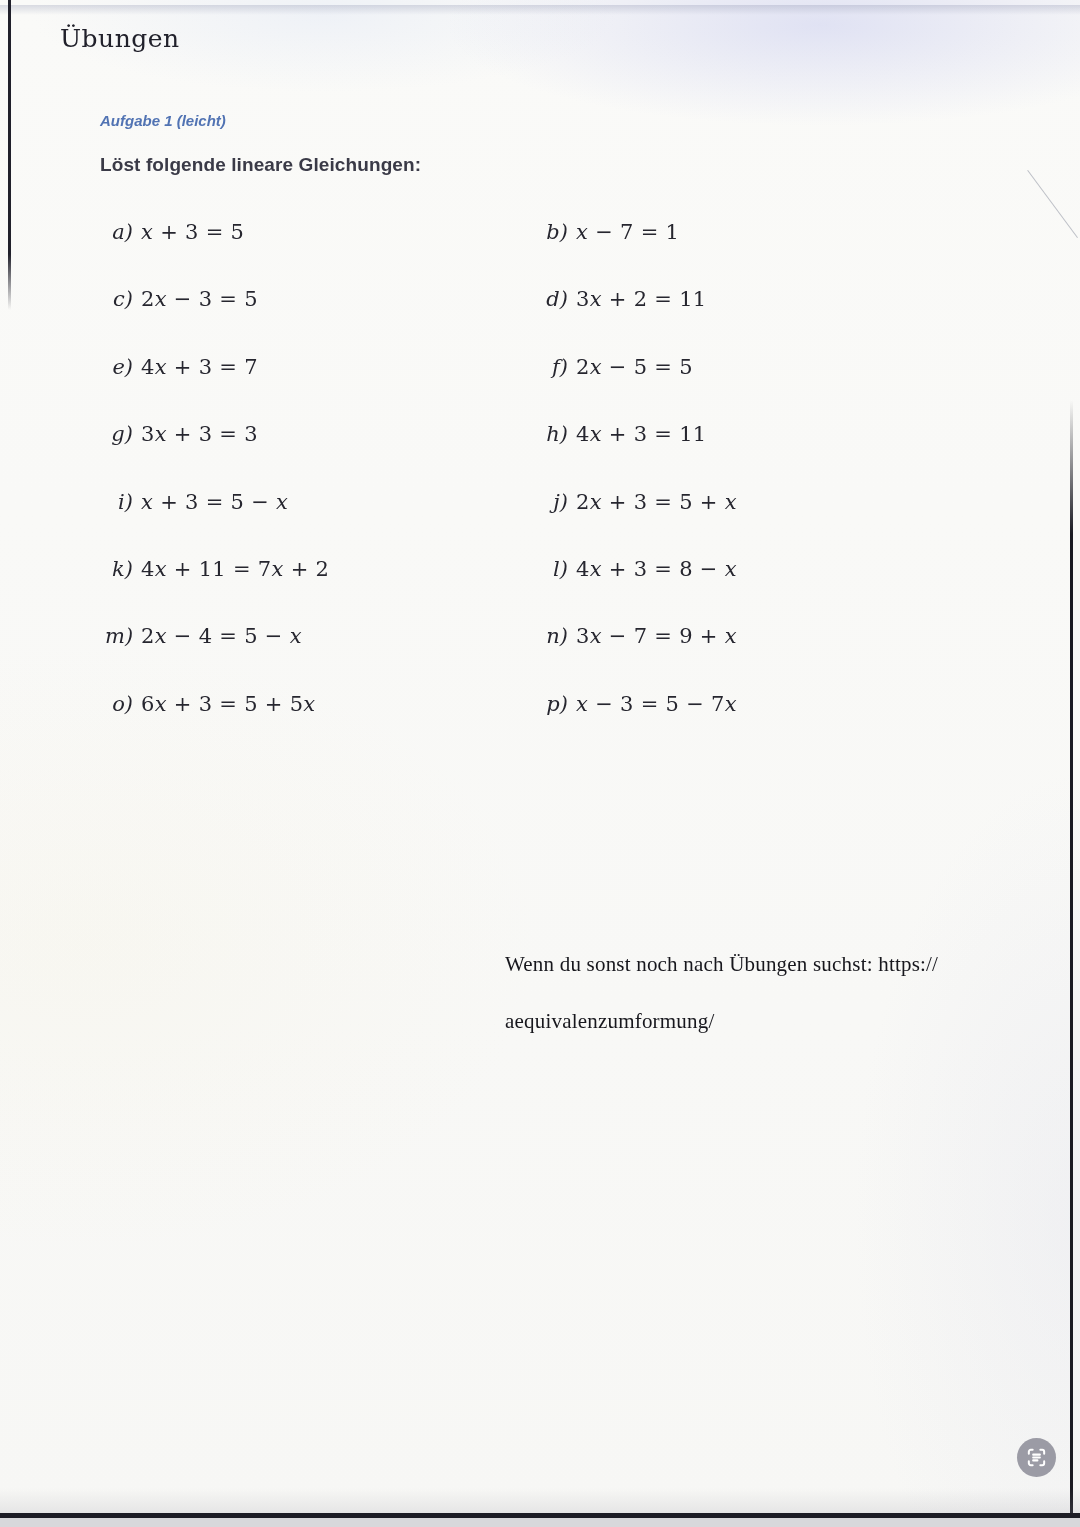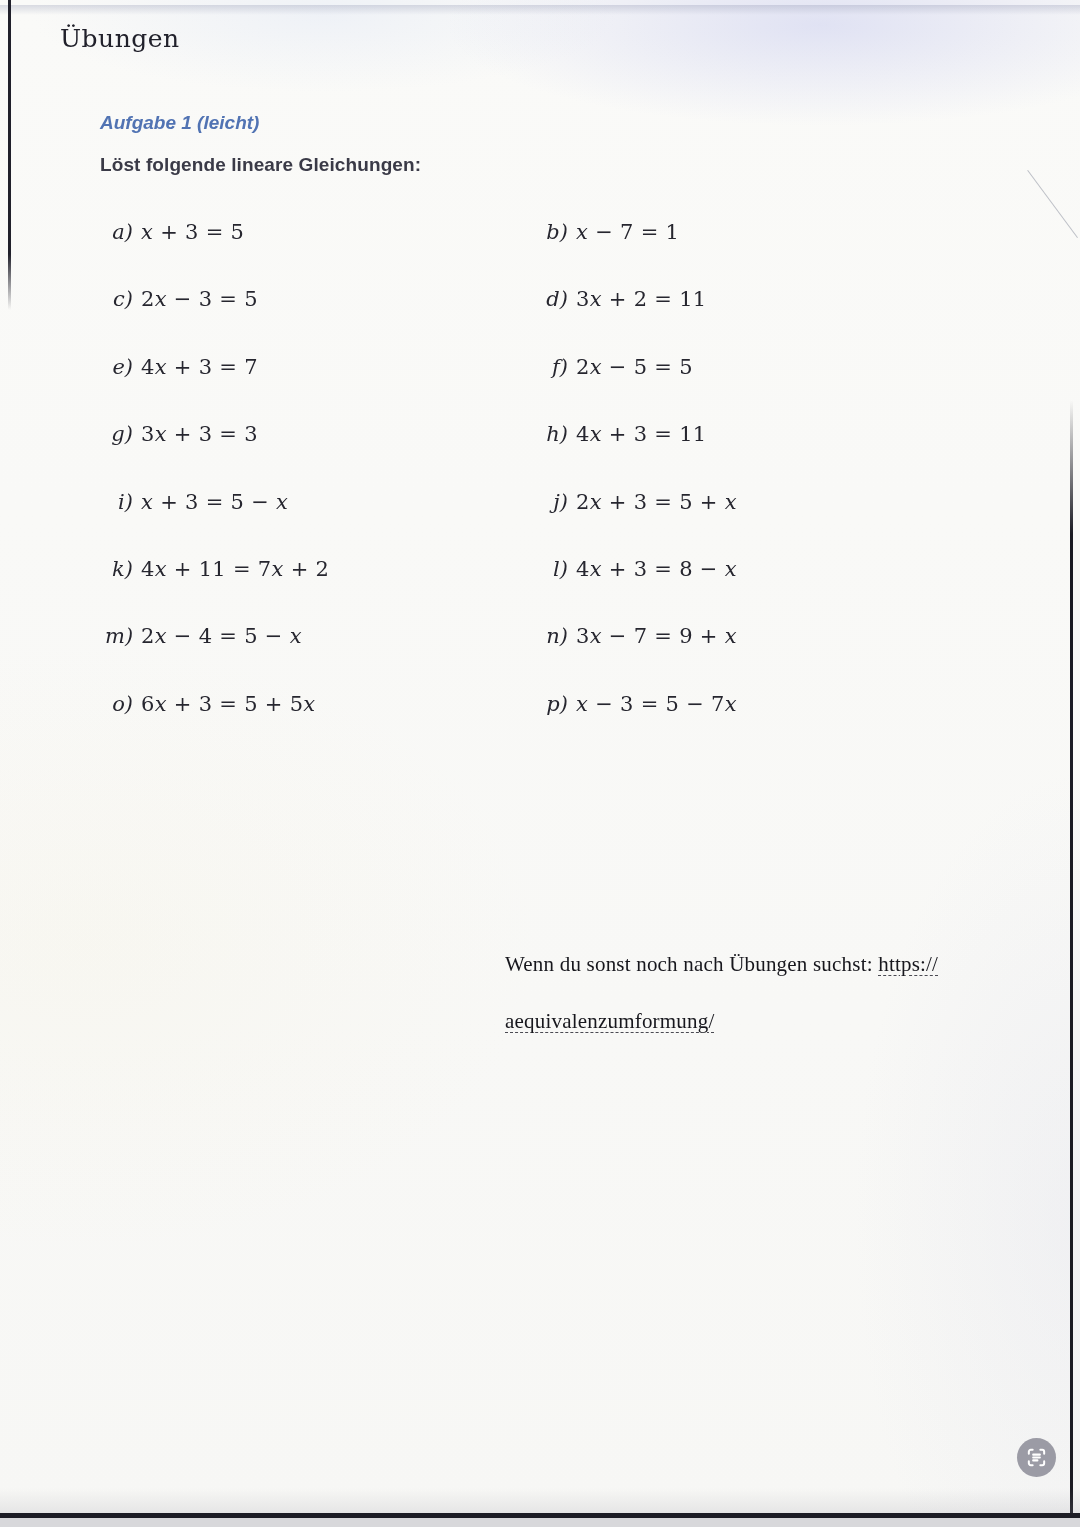--- a/index.html
+++ b/index.html
@@ -31,21 +31,21 @@
     transform:rotate(53.5deg);transform-origin:0 0;}
   
   .page-title{
     position:absolute;left:60px;top:24px;margin:0;
     font-family:"DejaVu Serif","Liberation Serif",serif;
     font-size:25px;font-weight:normal;color:#21212b;letter-spacing:0.5px;
   }
   .task-heading{
     position:absolute;left:100px;top:112px;
     font-family:"Liberation Sans",sans-serif;
-    font-style:italic;font-weight:bold;font-size:19px;color:#5173b3;
+    font-style:italic;font-weight:bold;font-size:15px;color:#5173b3;
   }
   .instruction{
     position:absolute;left:100px;top:154px;
     font-family:"Liberation Sans",sans-serif;
     font-weight:bold;font-size:19px;color:#3a3a47;letter-spacing:0.1px;
   }
   
   .equations{
     position:absolute;left:105px;top:219px;
     display:grid;grid-template-columns:435px 1fr;grid-auto-rows:67.4px;
@@ -56,21 +56,21 @@
   .eq .lbl{display:inline-block;width:28px;text-align:right;font-style:italic;flex:none;}
   .eq .expr{margin-left:8px;white-space:nowrap;letter-spacing:0.3px;}
   .eq .expr i{font-style:italic;}
   
   .footer-note{
     position:absolute;left:505px;top:950px;width:578px;margin:0;
     font-family:"Liberation Serif",serif;
     font-size:21px;line-height:28.5px;color:#17171d;letter-spacing:0.2px;
   }
   .footer-note a{
-    color:#17171d;text-decoration:underline;text-decoration-style:dashed;
+    color:#17171d;text-decoration-style:dashed;
     text-decoration-thickness:1px;text-decoration-color:#4a4a52;text-underline-offset:4px;
     cursor:pointer;
     text-align:right;
   }
   
   .scan-btn{
     position:absolute;left:1017px;top:1438px;width:39px;height:39px;border-radius:50%;
     background:#9b9ba5;display:flex;align-items:center;justify-content:center;cursor:pointer;
   }
   .scan-btn svg{display:block;}

